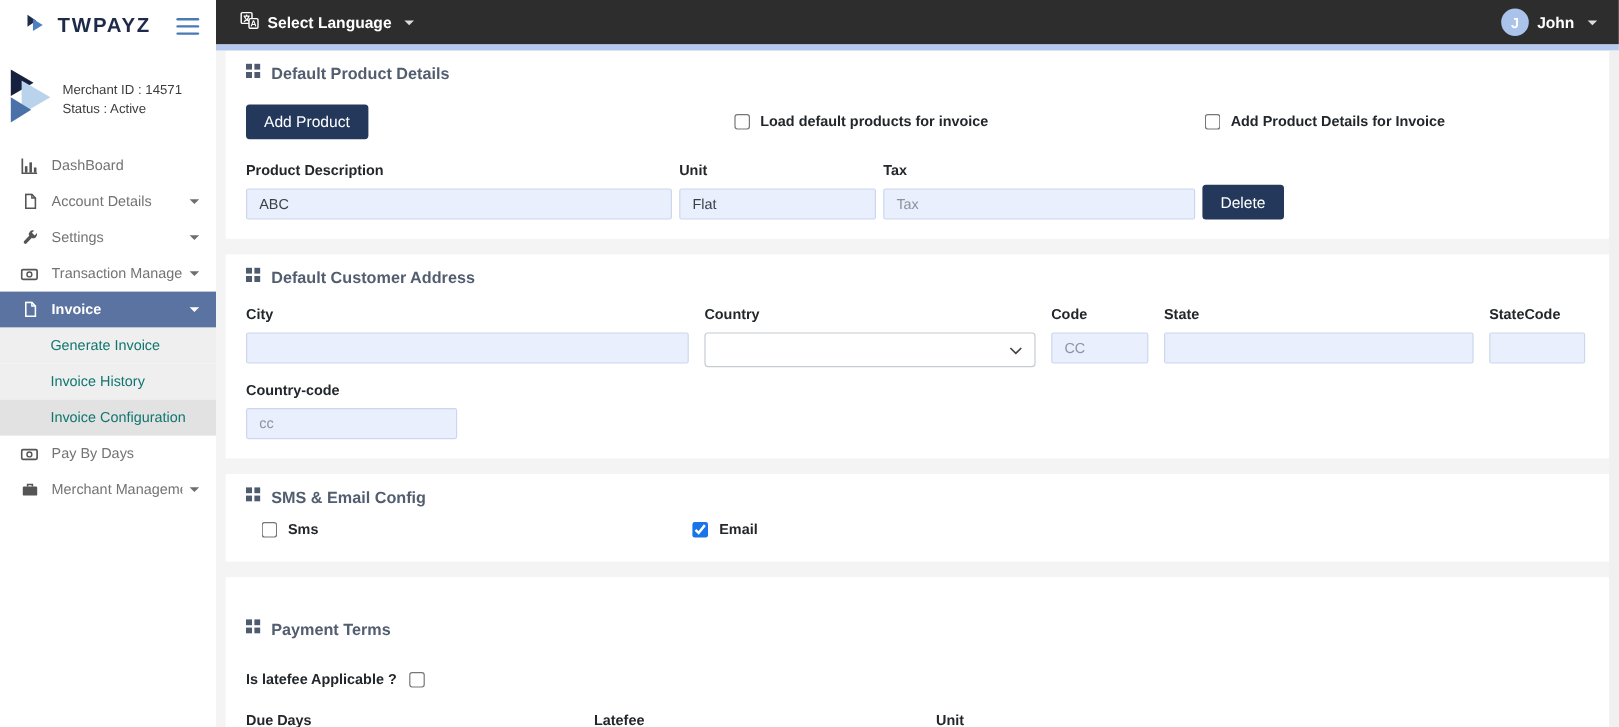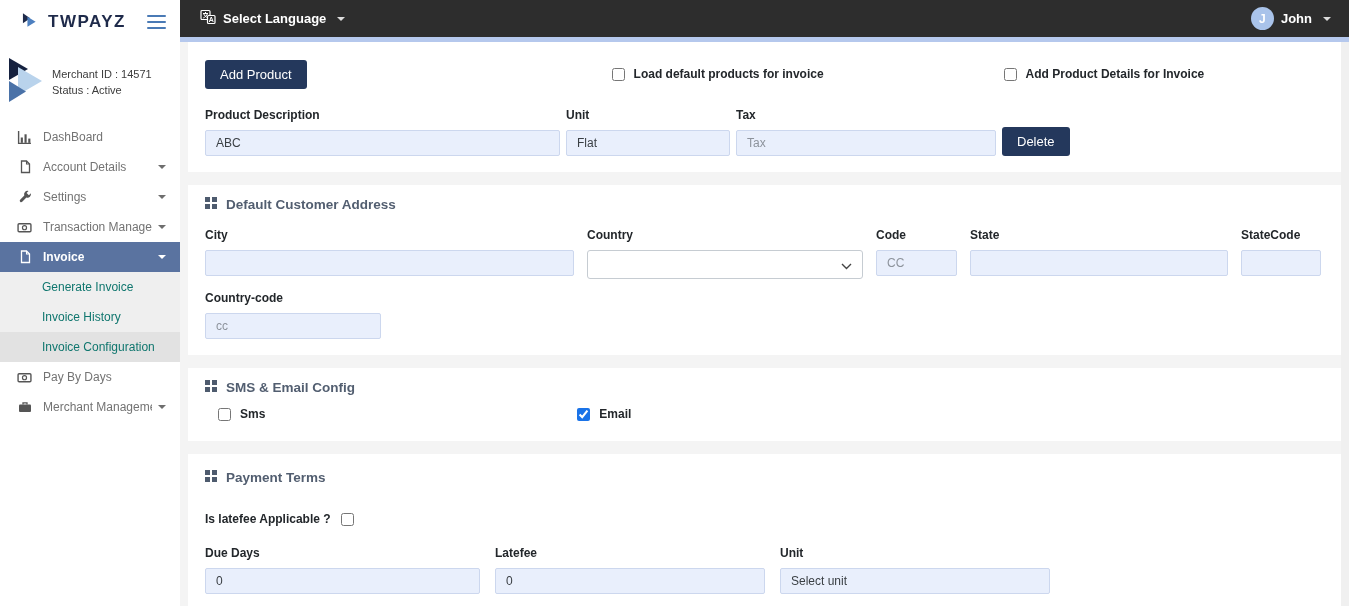--- a/index.html
+++ b/index.html
@@ -186,20 +186,29 @@
     <span class="avatar">J</span>
     <span>John</span>
     <span class="top-caret"></span>
   </div>
 </div>
 <div class="blue-strip"></div>
 
 <div class="main">
 
   <div class="card">
+    <div class="sec-head">
+      <span><svg width="12" height="12" viewBox="0 0 12 12">
+            <rect x="0" y="0" width="5" height="5" fill="#4e5b6e"></rect>
+            <rect x="7" y="0" width="5" height="5" fill="#4e5b6e"></rect>
+            <rect x="0" y="7" width="5" height="5" fill="#4e5b6e"></rect>
+            <rect x="7" y="7" width="5" height="5" fill="#4e5b6e"></rect>
+          </svg></span>
+      <span class="sec-title">Default Product Details</span>
+    </div>
     <div class="controls-row">
       <button class="btn">Add Product</button>
       <div class="cb-group" style="margin-left:305px;">
         <input type="checkbox" class="cbx" style="">
         <span class="cb-label">Load default products for invoice</span>
       </div>
       <div class="cb-group" style="margin-left:180px;">
         <input type="checkbox" class="cbx" style="">
         <span class="cb-label">Add Product Details for Invoice</span>
       </div>
@@ -279,21 +288,21 @@
         <span class="cb-label">Sms</span>
       </div>
       <div class="cb-group" style="margin-left:312px;">
         <input type="checkbox" class="cbx" checked="checked" style="">
         <span class="cb-label">Email</span>
       </div>
     </div>
   </div>
 
   <div class="card" style="height:200px;">
-    <div class="sec-head" style="margin-top:4px;">
+    <div class="sec-head" style="margin-top:24px;">
       <span><svg width="12" height="12" viewBox="0 0 12 12">
             <rect x="0" y="0" width="5" height="5" fill="#4e5b6e"></rect>
             <rect x="7" y="0" width="5" height="5" fill="#4e5b6e"></rect>
             <rect x="0" y="7" width="5" height="5" fill="#4e5b6e"></rect>
             <rect x="7" y="7" width="5" height="5" fill="#4e5b6e"></rect>
           </svg></span>
       <span class="sec-title">Payment Terms</span>
     </div>
     <div class="pay-q">
       <span class="cb-label">Is latefee Applicable ?</span>

